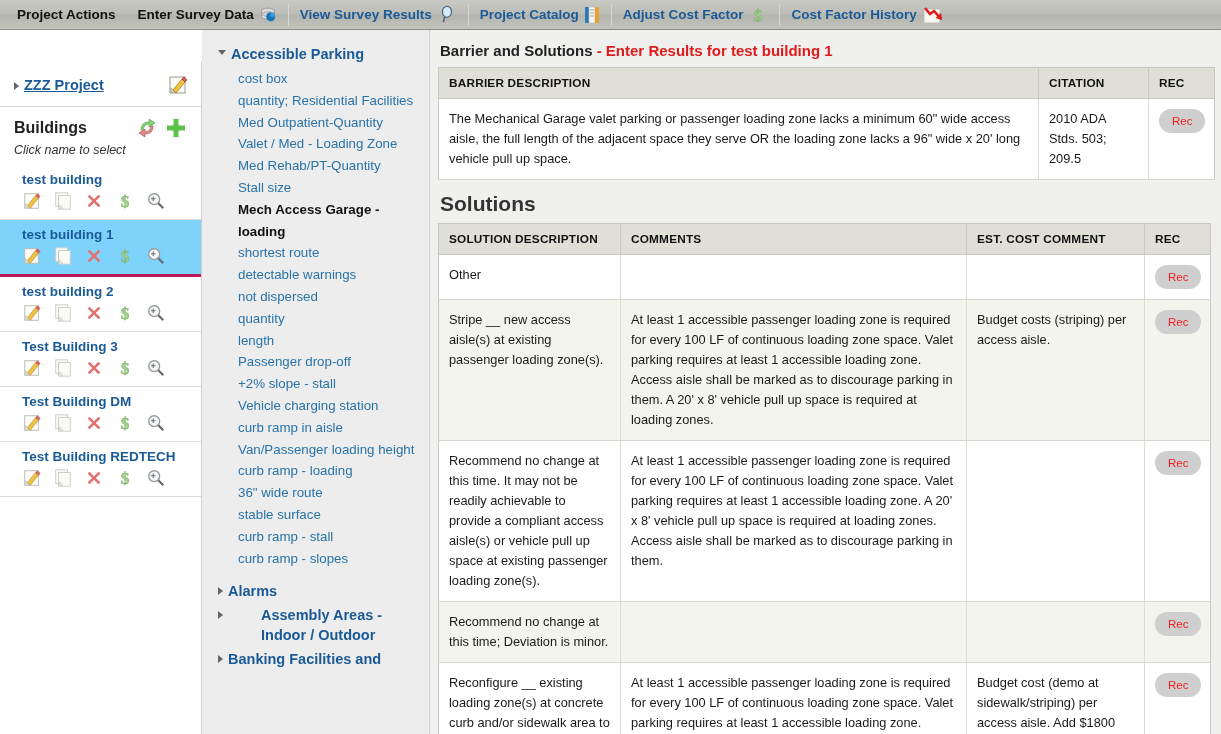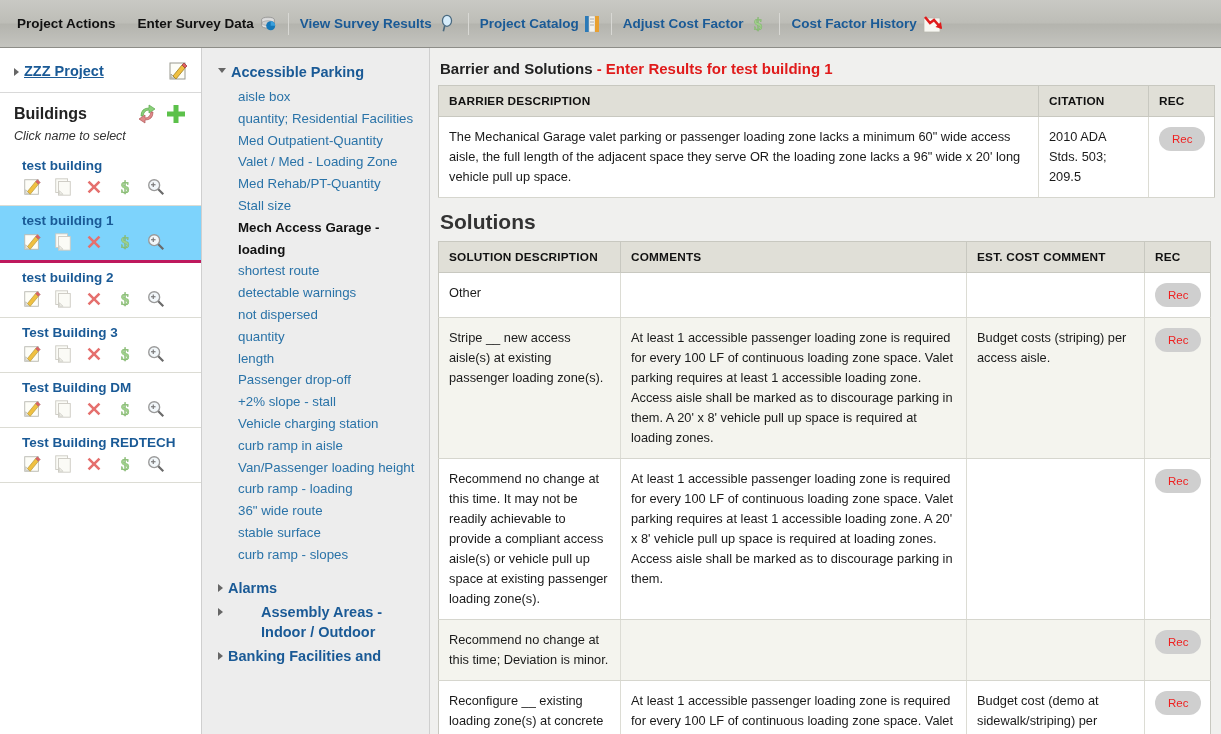--- a/index.html
+++ b/index.html
@@ -6,21 +6,21 @@
   html, body {
     margin: 0; padding: 0;
     width: 1221px; height: 734px;
     overflow: hidden;
     background: #ffffff;
     font-family: "Liberation Sans", sans-serif;
   }
 
   
   #topnav {
-    height: 48px;
+    height: 30px;
     background: linear-gradient(to bottom, #c9c9c4 0%, #bdbdb7 48%, #b4b4ae 52%, #c4c4bf 100%);
     border-bottom: 1px solid #8d8d88;
     display: flex;
     align-items: center;
     padding-left: 6px;
     position: relative;
     text-align: center;
   }
   .nav-item {
     display: flex;
@@ -49,20 +49,21 @@
   }
 
   
   #sidebar {
     width: 202px;
     background: #ffffff;
     border-right: 1px solid #cfcfcf;
     flex: 0 0 202px;
     padding: 0;
     overflow: hidden;
+    margin-top: 32px;
   }
   .proj-row {
     display: flex;
     align-items: center;
     padding: 12px 12px 10px 14px;
     border-bottom: 1px solid #d9d9d9;
     justify-content: space-between;
   }
   .proj-name {
     font-size: 14.5px; font-weight: bold; color: #1a5a96;
@@ -528,40 +529,41 @@
         </div>
       </div>
   </div>
 
   <div id="midnav">
     <div class="cat-head">
       <span class="tri tri-down"></span>
       <span>Accessible Parking</span>
     </div>
     <div id="midnav-items">
-        <div class="sub-item">aisle box</div>
+        <div class="sub-item">cost box</div>
         <div class="sub-item">quantity; Residential Facilities</div>
         <div class="sub-item">Med Outpatient-Quantity</div>
         <div class="sub-item">Valet / Med - Loading Zone</div>
         <div class="sub-item">Med Rehab/PT-Quantity</div>
         <div class="sub-item">Stall size</div>
         <div class="sub-item current">Mech Access Garage - loading</div>
         <div class="sub-item">shortest route</div>
         <div class="sub-item">detectable warnings</div>
         <div class="sub-item">not dispersed</div>
         <div class="sub-item">quantity</div>
         <div class="sub-item">length</div>
         <div class="sub-item">Passenger drop-off</div>
         <div class="sub-item">+2% slope - stall</div>
         <div class="sub-item">Vehicle charging station</div>
         <div class="sub-item">curb ramp in aisle</div>
         <div class="sub-item">Van/Passenger loading height</div>
         <div class="sub-item">curb ramp - loading</div>
         <div class="sub-item">36" wide route</div>
         <div class="sub-item">stable surface</div>
+        <div class="sub-item">curb ramp - stall</div>
         <div class="sub-item">curb ramp - slopes</div>
       </div>
     <div id="midnav-cats">
         <div class="cat-head" style="margin-top: 12px;">
           <span class="tri"></span>
           <span>Alarms</span>
         </div>
         <div class="cat-head" style="margin-top: 2px; gap: 33px;">
           <span class="tri"></span>
           <span>Assembly Areas - Indoor / Outdoor</span>

